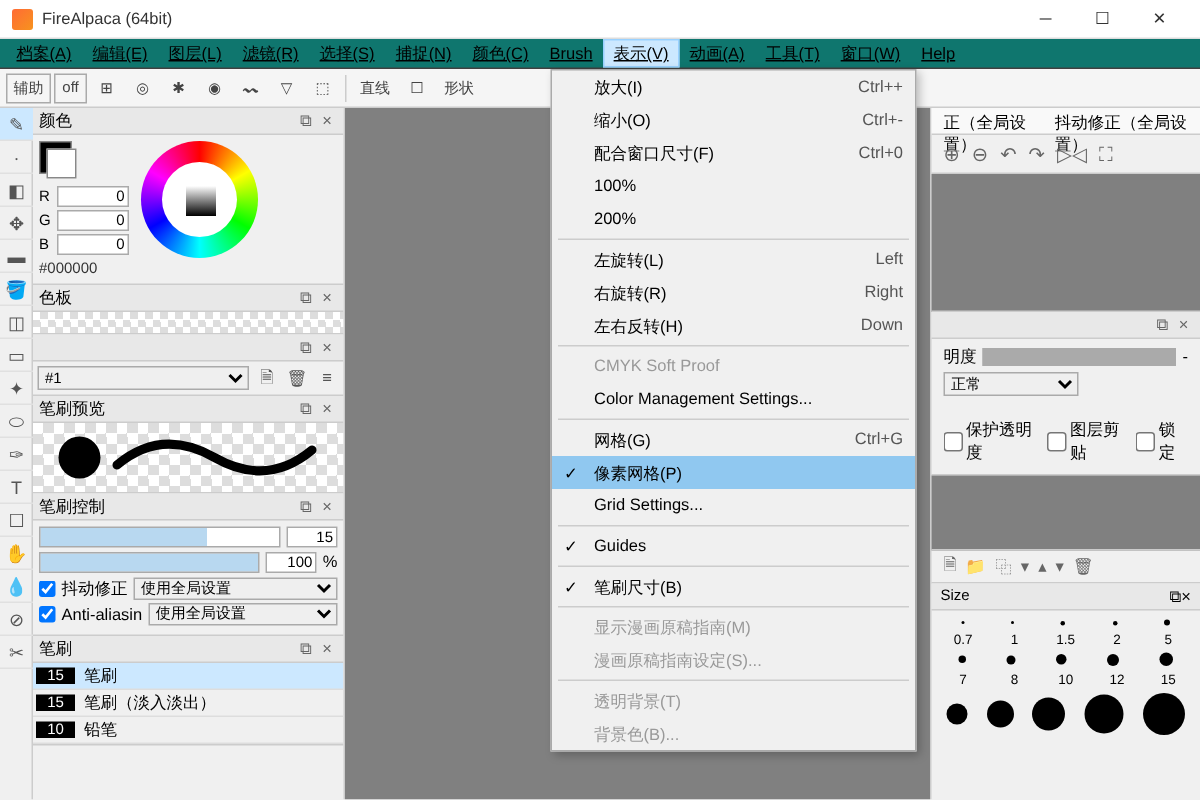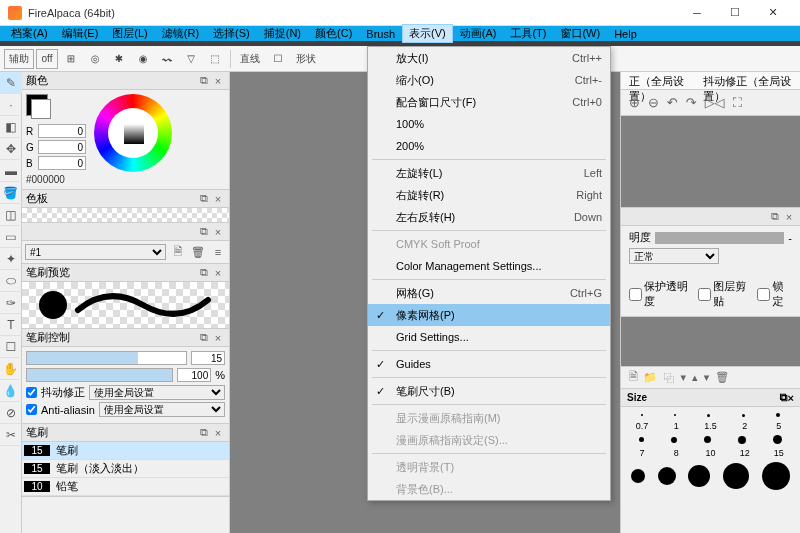--- a/index.html
+++ b/index.html
@@ -1,21 +1,21 @@
 <!DOCTYPE html>
 <html><head>
 <meta charset="utf-8">
 <style>
 *{margin:0;padding:0;box-sizing:border-box;font-family:"Microsoft YaHei","Segoe UI",sans-serif;font-size:11px;}
 body{background:#f0f0f0;width:800px;height:533px;overflow:hidden;position:relative;}
 .titlebar{height:26px;background:#fff;display:flex;align-items:center;padding:0 8px;border-bottom:1px solid #ddd;}
 .titlebar .icon{width:14px;height:14px;background:linear-gradient(135deg,#ff6b35,#f7931e);border-radius:2px;margin-right:6px;}
 .titlebar .title{flex:1;color:#333;}
 .winbtn{width:38px;height:26px;display:flex;align-items:center;justify-content:center;color:#333;}
-.menubar{height:20px;background:#0ea5e9;display:flex;align-items:center;padding:0 4px;border-bottom:5px solid #404040;}
+.menubar{height:20px;background:#0f766e;display:flex;align-items:center;padding:0 4px;border-bottom:1px solid #404040;text-decoration:underline;}
 .menubar .mi{padding:2px 7px;cursor:pointer;}
 .menubar .mi.active{background:#cce8ff;border:1px solid #99d1ff;padding:1px 6px;}
 .toolbar{height:26px;background:#f5f5f5;border-bottom:1px solid #ccc;display:flex;align-items:center;padding:0 4px;gap:2px;}
 .toolbar .tb{width:22px;height:20px;display:flex;align-items:center;justify-content:center;border:1px solid transparent;color:#444;font-size:10px;}
 .toolbar .sep{width:1px;height:18px;background:#ccc;margin:0 2px;}
 .main{display:flex;height:461px;}
 .leftbar{width:22px;background:#f0f0f0;border-right:1px solid #ccc;display:flex;flex-direction:column;}
 .leftbar .tool{width:22px;height:22px;display:flex;align-items:center;justify-content:center;border-bottom:1px solid #e0e0e0;color:#555;font-size:12px;}
 .leftbar .tool.active{background:#cce8ff;}
 .panels{width:208px;background:#f0f0f0;border-right:1px solid #ccc;overflow:hidden;}
@@ -57,21 +57,21 @@
 .topstrip{height:18px;background:#f9f9f9;border-bottom:1px solid #ccc;padding:2px 8px;font-size:10px;display:flex;gap:12px;}
 .r-icons{height:26px;display:flex;align-items:center;gap:8px;padding:0 8px;border-bottom:1px solid #ccc;}
 .r-icons span{color:#666;font-size:13px;}
 .r-gray{height:92px;background:#808080;border-bottom:1px solid #ccc;}
 .r-opts{padding:4px 8px;border-bottom:1px solid #ccc;}
 .r-opts .orow{display:flex;align-items:center;gap:4px;margin-bottom:3px;}
 .r-opts select{width:90px;height:16px;border:1px solid #aaa;font-size:10px;}
 .r-opts .ck{display:flex;align-items:center;gap:2px;font-size:10px;margin-top:12px;}
 .r-gray2{height:50px;background:#808080;border-bottom:1px solid #ccc;}
 .r-btns{height:22px;display:flex;align-items:center;gap:6px;padding:0 8px;border-bottom:1px solid #ccc;color:#666;}
-.size-hd{height:18px;display:flex;align-items:center;padding:0 6px;background:#e8e8e8;border-bottom:1px solid #ccc;font-weight:bold;}
+.size-hd{height:18px;display:flex;align-items:center;padding:0 6px;background:#e8e8e8;border-bottom:1px solid #ccc;}
 .size-hd .t{flex:1;font-size:10px;}
 .dots{padding:6px 4px;}
 .dots-row{display:flex;justify-content:space-around;align-items:center;margin-bottom:4px;}
 .dots-row .d{background:#000;border-radius:50%;}
 .dots-row .lbl{font-size:9px;width:24px;text-align:center;}
 
 .dropdown{position:absolute;left:367px;top:46px;width:244px;background:#f0f0f0;border:1px solid #aaa;box-shadow:2px 2px 6px rgba(0,0,0,0.25);z-index:100;}
 .dropdown .di{height:22px;display:flex;align-items:center;padding:0 8px 0 28px;position:relative;}
 .dropdown .di.hl{background:#90c8f0;}
 .dropdown .di .chk{position:absolute;left:8px;color:#2снов;font-size:11px;}

